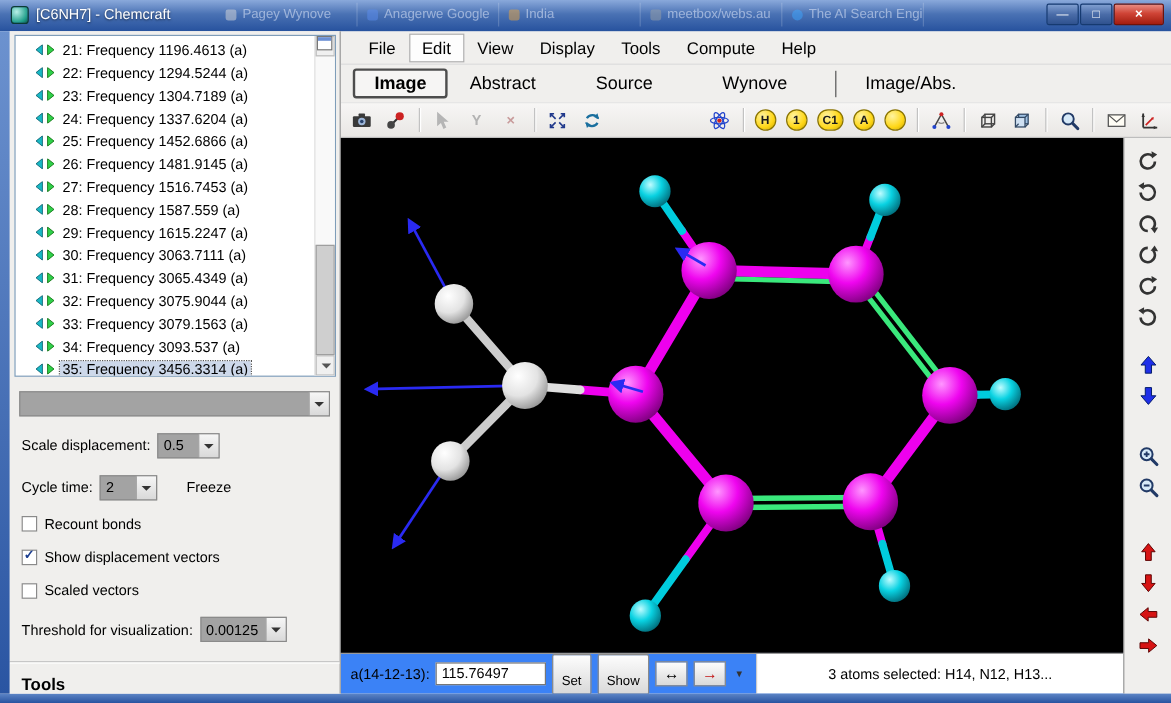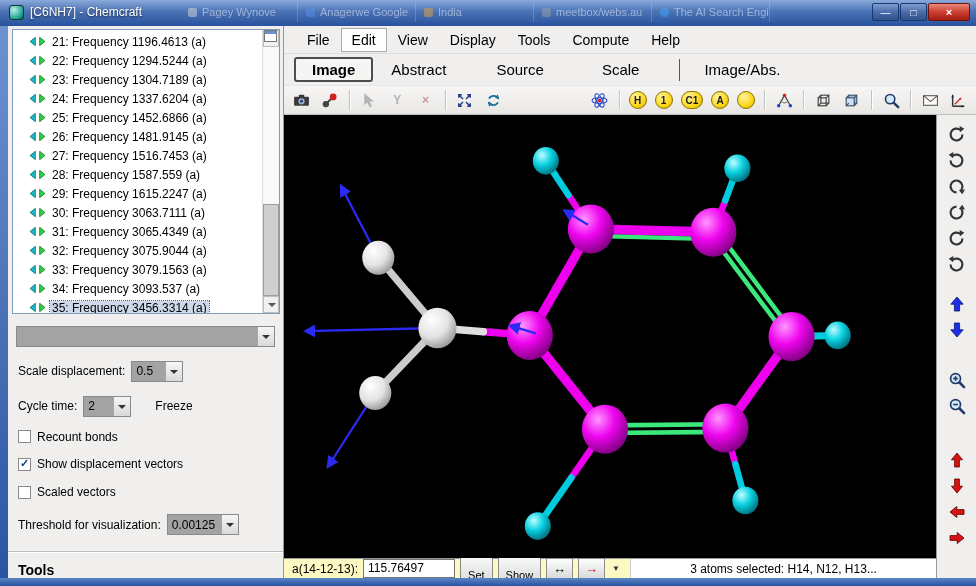--- a/index.html
+++ b/index.html
@@ -91,21 +91,21 @@
   .side-toolbar{width:40px;flex:none;background:#f0efed;border-left:1px solid #9a9a9a;display:flex;flex-direction:column;align-items:center;padding-top:6px}
   .sbtn{width:26px;height:24px;flex:none;display:flex;align-items:center;justify-content:center;margin:1px 0}
   svg.si{width:19px;height:19px;display:block;color:#333}
   svg.sb16{width:16px;height:16px;display:block}
   svg.sm18{width:18px;height:18px;display:block}
   .blue{color:#1f2fe8}.redc{color:#d61414}
   .fx{transform:scaleX(-1)}.r90{transform:rotate(90deg)}.r90fx{transform:rotate(90deg) scaleX(-1)}
   .r180{transform:rotate(180deg)}.rl{transform:rotate(-90deg)}.rr{transform:rotate(90deg)}
   .sgap1{height:14px}.sgap2{height:24px}.sgap3{height:28px}
 
-  .statusbar{height:20px;flex:none;display:flex;border-top:1px solid #999;background:#fef9c3}
+  .statusbar{height:34px;flex:none;display:flex;border-top:1px solid #999;background:#3b82f6}
   .sb-left{display:flex;align-items:center;gap:5px;padding:0 8px}
   .sb-label{font-size:12px;white-space:nowrap}
   .sb-input{width:92px;height:19px;background:#fff;border:1px solid #777;font-size:12px;padding:1px 4px;white-space:nowrap}
   .sb-btn{height:19px;padding:16px 7px;font-size:11px;background:linear-gradient(#fdfdfd,#d9d9d9);border:1px solid #8a8a8a;border-radius:2px;white-space:nowrap}
   .sb-ibtn{width:27px;height:21px;display:flex;align-items:center;justify-content:center;font-size:13px;font-weight:bold;
     background:linear-gradient(#fdfdfd,#d9d9d9);border:1px solid #8a8a8a}
   .sb-ibtn.red{color:#c31414}
   .sb-drop{font-size:8px;color:#333;padding:0 2px}
   .sb-right{flex:1;background:#fff;border-left:1px solid #ccc;display:flex;align-items:center;justify-content:center;font-size:12px;overflow:hidden;white-space:nowrap}
 </style>
@@ -428,21 +428,21 @@
         <span class="mi">Display</span>
         <span class="mi">Tools</span>
         <span class="mi">Compute</span>
         <span class="mi">Help</span>
       </div>
 
       <div class="tabbar">
         <span class="tab active mr1">Image</span>
         <span class="tab mr2">Abstract</span>
         <span class="tab mr3">Source</span>
-        <span class="tab mr4">Scale</span>
+        <span class="tab mr4">Wynove</span>
         <span class="tabsep"></span>
         <span class="tab">Image/Abs.</span>
       </div>
 
       <div class="toolbar">
         <div class="tbtn">
             <svg class="ti">
               <use href="#i-camera"></use>
             </svg>
             <span class="sr"></span>

